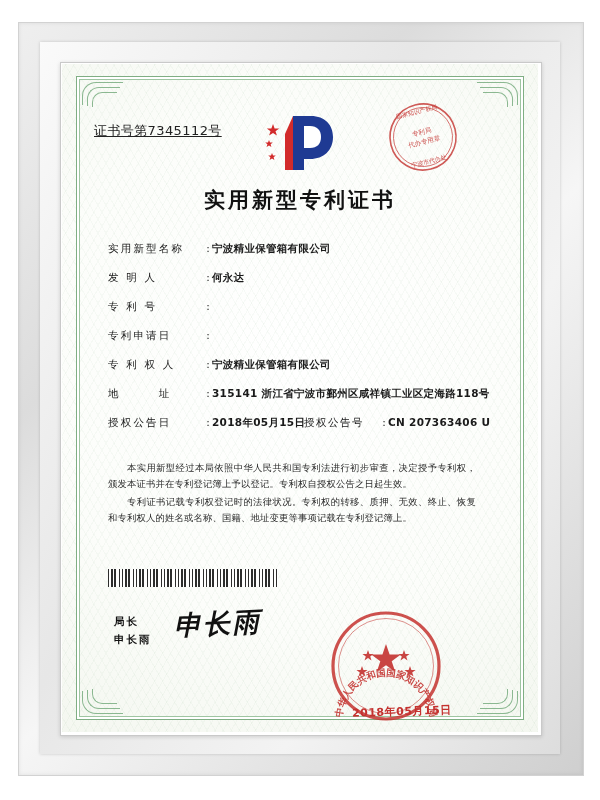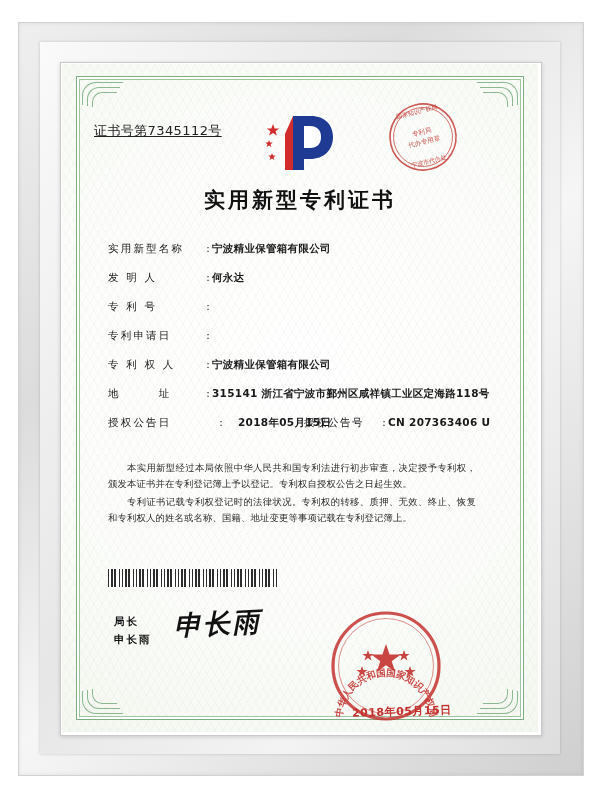--- a/index.html
+++ b/index.html
@@ -149,21 +149,21 @@
     display: flex;
     font-size: 10.5px;
     color: #1a1a1a;
     line-height: 16px;
     margin-bottom: 13px;
   }
   .row-split .half {
     display: flex;
     align-items: flex-start;
   }
-  .row-split .half.left { width: 196px; flex: 0 0 196px; gap: 13px; }
+  .row-split .half.left { width: 196px; flex: 0 0 196px; }
   .row-split .half .lbl { width: 96px; flex: 0 0 96px; letter-spacing: 2.2px; white-space: nowrap; }
   .row-split .half .sep { flex: 0 0 8px; text-align: center; }
   .row-split .half .val { font-weight: 600; letter-spacing: 0.3px; white-space: nowrap; }
   .row-split .half.right .lbl { width: 76px; flex: 0 0 76px; letter-spacing: 1.5px; }
 
   
   .body-text {
     position: absolute;
     left: 46px; top: 396px;
     width: 384px;

